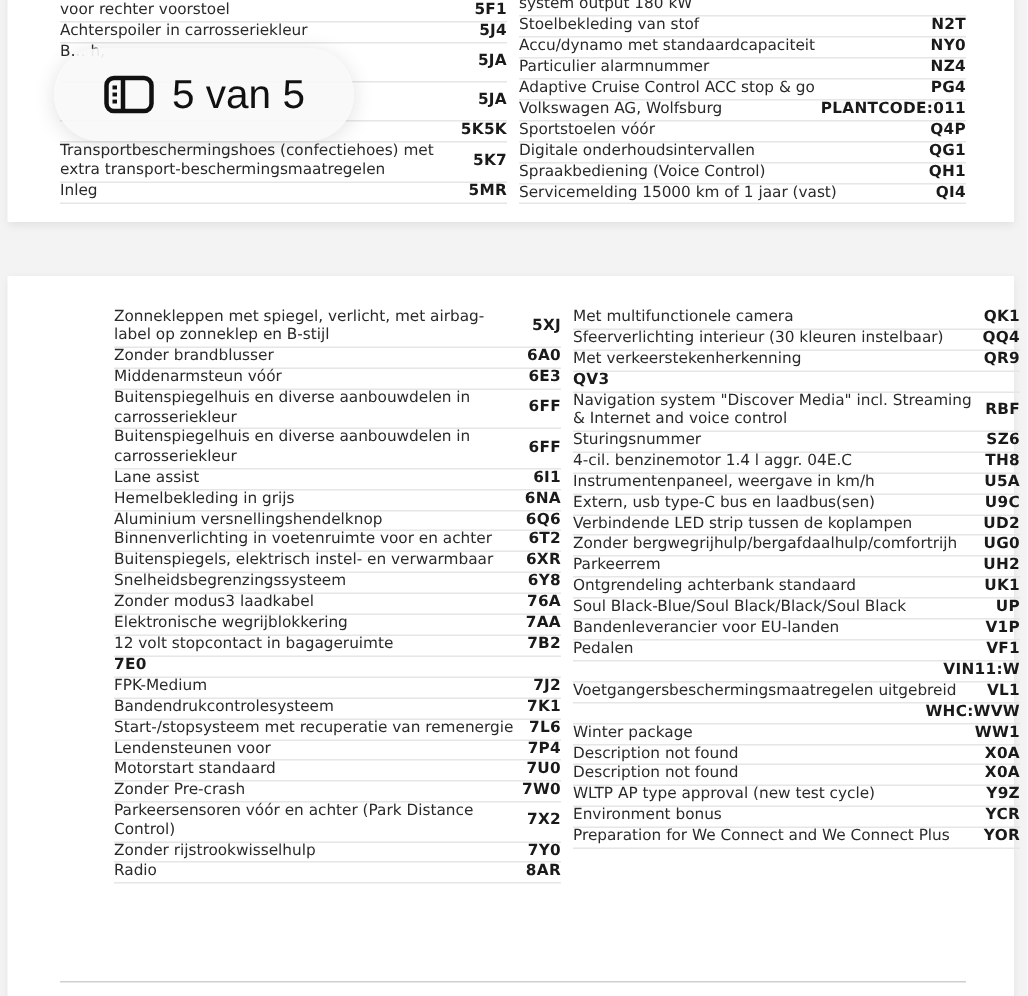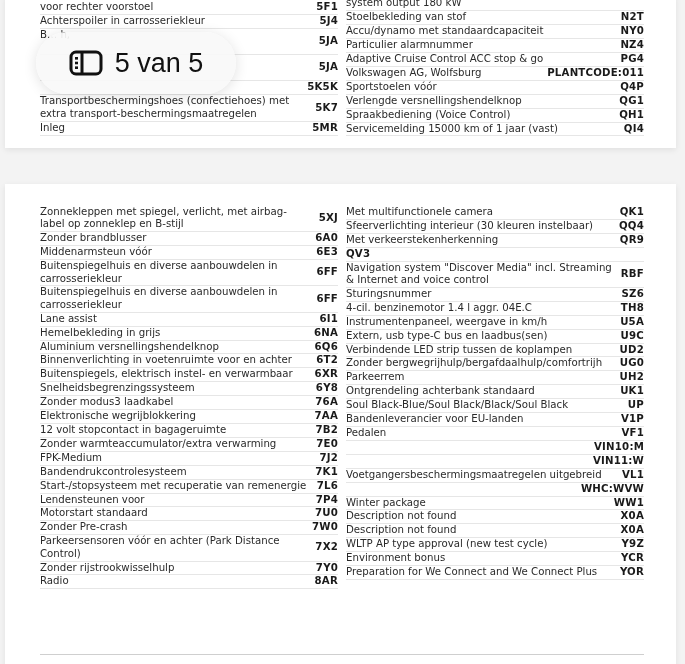--- a/index.html
+++ b/index.html
@@ -12,21 +12,21 @@
   .card {
     position:absolute; left:5px; width:671px; background:#fff;
     box-shadow:0 2px 6px rgba(0,0,0,0.08);
   }
   #card1 { top:-4px; height:152px; }
   #card2 { top:184px; height:490px; }
   .col { position:absolute; }
   .col.left { left:35px; width:298px; }
   .col.right { left:341px; width:298px; }
   #card1 .col { top:4px; }
-  #card2 .col { top:22px; }
+  #card2 .col { top:22px;margin-left:36px; }
   .row {
     display:flex; align-items:center; justify-content:space-between;
     border-bottom:1px solid #e6e6e6;
     font-size:10.2px; line-height:12.4px; padding:0 0 0.5px 0;
   }
   .row .desc { flex:1; padding-right:8px; white-space:normal; }
   .row .code { font-weight:bold; color:#1a1a1a; text-align:right; white-space:nowrap; letter-spacing:0.2px; }
   .bottom-line { position:absolute; left:35px; width:604px; top:470px; border-top:1px solid #cfcfcf; }
   .pill {
     position:absolute; left:36px; top:32px; width:200px; height:62px;
@@ -94,21 +94,21 @@
       </div>
       <div class="row">
         <span class="desc">Volkswagen AG, Wolfsburg</span>
         <span class="code">PLANTCODE:011</span>
       </div>
       <div class="row">
         <span class="desc">Sportstoelen vóór</span>
         <span class="code">Q4P</span>
       </div>
       <div class="row">
-        <span class="desc">Verlengde versnellingshendelknop</span>
+        <span class="desc">Digitale onderhoudsintervallen</span>
         <span class="code">QG1</span>
       </div>
       <div class="row">
         <span class="desc">Spraakbediening (Voice Control)</span>
         <span class="code">QH1</span>
       </div>
       <div class="row">
         <span class="desc">Servicemelding 15000 km of 1 jaar (vast)</span>
         <span class="code">QI4</span>
       </div>
@@ -167,21 +167,20 @@
       </div>
       <div class="row">
         <span class="desc">Elektronische wegrijblokkering</span>
         <span class="code">7AA</span>
       </div>
       <div class="row">
         <span class="desc">12 volt stopcontact in bagageruimte</span>
         <span class="code">7B2</span>
       </div>
       <div class="row">
-        <span class="desc">Zonder warmteaccumulator/extra verwarming</span>
         <span class="code">7E0</span>
       </div>
       <div class="row">
         <span class="desc">FPK-Medium</span>
         <span class="code">7J2</span>
       </div>
       <div class="row">
         <span class="desc">Bandendrukcontrolesysteem</span>
         <span class="code">7K1</span>
       </div>
@@ -270,24 +269,20 @@
         <span class="desc">Soul Black-Blue/Soul Black/Black/Soul Black</span>
         <span class="code">UP</span>
       </div>
       <div class="row">
         <span class="desc">Bandenleverancier voor EU-landen</span>
         <span class="code">V1P</span>
       </div>
       <div class="row">
         <span class="desc">Pedalen</span>
         <span class="code">VF1</span>
-      </div>
-      <div class="row">
-        <span class="desc"></span>
-        <span class="code">VIN10:M</span>
       </div>
       <div class="row">
         <span class="desc"></span>
         <span class="code">VIN11:W</span>
       </div>
       <div class="row">
         <span class="desc">Voetgangersbeschermingsmaatregelen uitgebreid</span>
         <span class="code">VL1</span>
       </div>
       <div class="row">

